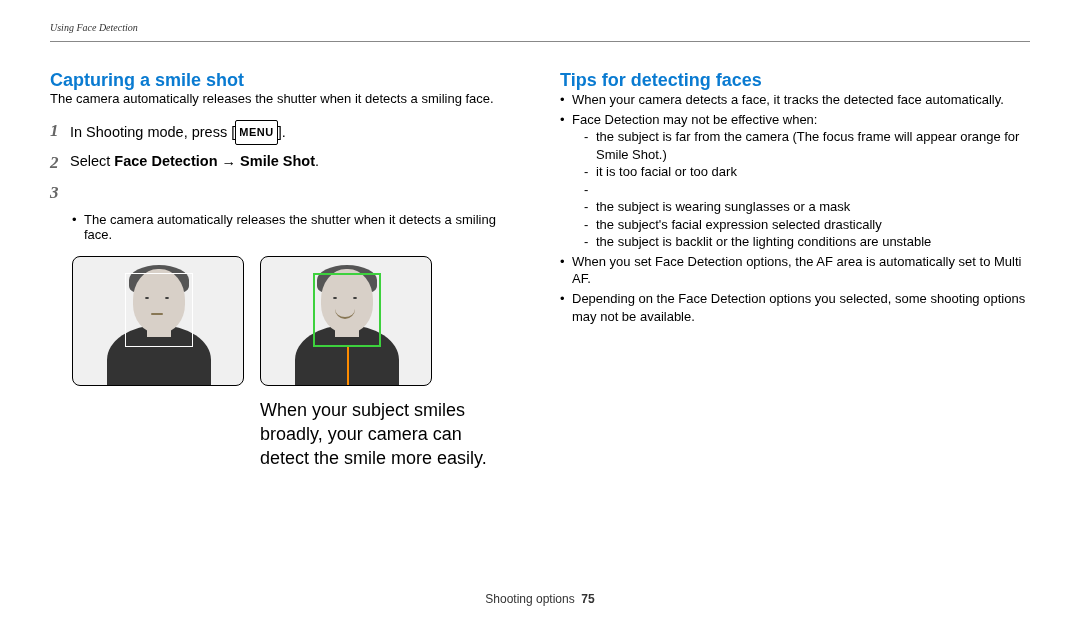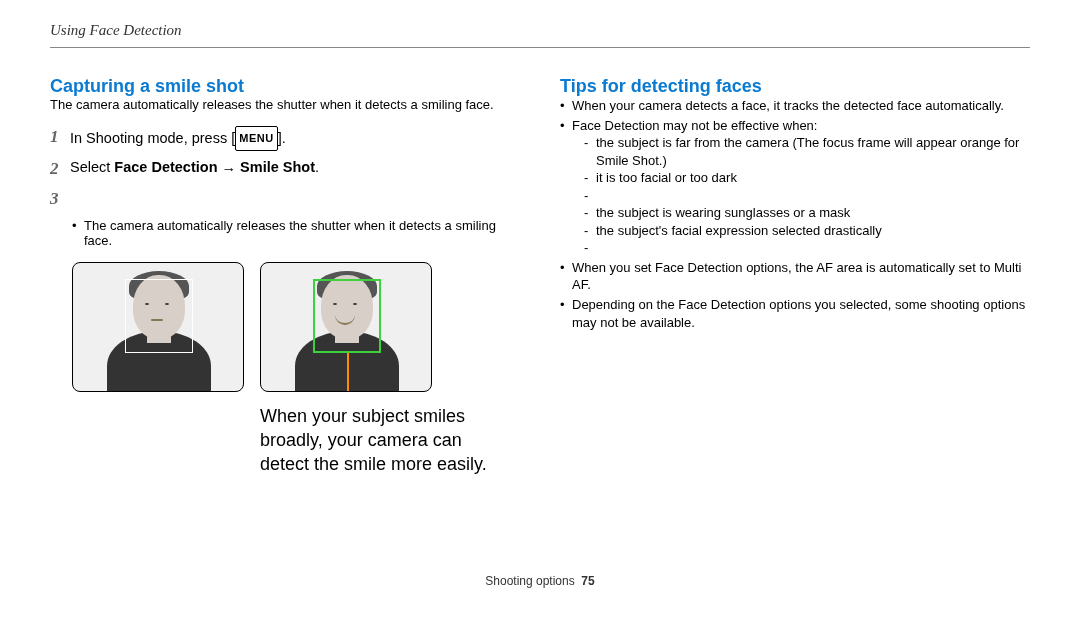--- a/index.html
+++ b/index.html
@@ -1,18 +1,18 @@
 <!DOCTYPE html>
 <html><head>
 <meta charset="utf-8">
 <style>
   * { box-sizing: border-box; margin: 0; padding: 0; }
   html, body { width: 1080px; height: 630px; font-family: "Segoe UI", Arial, sans-serif; color: #000; background: #fff; }
   .page { padding: 22px 50px 0 50px; height: 612px; position: relative; }
-  .header { font-size: 15px; font-style: italic; color: #333; margin-bottom: 8px; font-family: Georgia, 'Times New Roman', serif; }
+  .header { font-size: 10px; font-style: italic; color: #333; margin-bottom: 8px; font-family: Georgia, 'Times New Roman', serif; }
   hr.topline { border: none; border-top: 1px solid #888; margin-bottom: 28px; }
   .cols { display: flex; gap: 40px; }
   .col { flex: 1; min-width: 0; }
   .col h2 { color: #0a7bd1; font-weight: 700; font-size: 18px; margin-bottom: 0; }
   .intro { font-size: 13px; margin-bottom: 12px; line-height: 1.3; }
   .steps { list-style: none; font-size: 14.5px; }
   .steps li { display: flex; align-items: flex-start; margin-bottom: 7px; line-height: 1.35; }
   .stepnum { font-family: Georgia, 'Times New Roman', serif; font-style: italic; font-weight: 600; color: #666; font-size: 17px; width: 20px; flex-shrink: 0; }
   .steptxt { flex: 1; }
   .menuicon { display: inline-block; border: 1.2px solid #000; border-radius: 2px; font-family: Arial, sans-serif; font-weight: 700; font-size: 11px; padding: 4px 3px; letter-spacing: 0.5px; vertical-align: 1px; }
@@ -34,21 +34,21 @@
   .leader { position:absolute; top:90px; left:86px; width:1.5px; height:55px; background:#ff8c00; }
   .images-wrap { position:relative; }
   .caption { font-size: 18px; margin-left: 210px; max-width: 240px; line-height:1.35; }
   .tips ul { list-style: none; font-size: 13px; line-height:1.35; }
   .tips > ul > li { display:flex; margin-bottom: 2px; }
   .tips .b { width: 12px; flex-shrink:0; }
   .tips .t { flex:1; }
   .tips ul.sub { margin-left: 12px; }
   .tips ul.sub li { display:flex; }
   .tips ul.sub .d { width:12px; flex-shrink:0; }
-  .footer { position:absolute; bottom:24px; left:0; right:0; text-align:center; font-size:12px; color:#333; }
+  .footer { position:absolute; bottom:6px; left:0; right:0; text-align:center; font-size:12px; color:#333; }
   .footer .pg { font-weight:700; }
 </style>
 </head>
 <body>
 
 <div class="page">
   <div class="header">Using Face Detection</div>
   <hr class="topline">
 
   <div class="cols">
@@ -134,20 +134,21 @@
               <li>
                   <span class="d">-</span>
                   <span>the subject is wearing sunglasses or a mask</span>
                 </li>
               <li>
                   <span class="d">-</span>
                   <span>the subject's facial expression selected drastically</span>
                 </li>
               <li>
                   <span class="d">-</span>
+                  <span>the subject is backlit or the lighting conditions are unstable</span>
                 </li>
             </ul>
           </div>
         </li>
         <li>
             <span class="b">•</span>
             <span class="t">When you set Face Detection options, the AF area is automatically set to Multi AF.</span>
           </li>
         <li>
             <span class="b">•</span>

